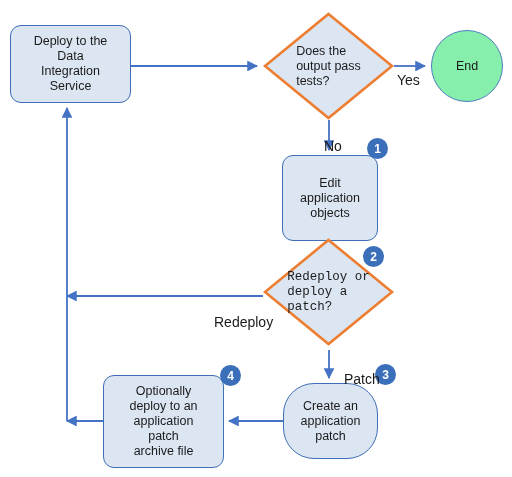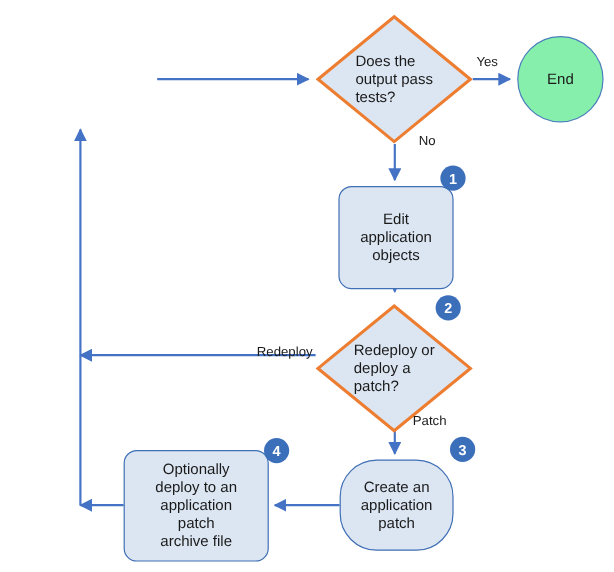--- a/index.html
+++ b/index.html
@@ -83,24 +83,25 @@
     font-size: 12px;
     font-weight: bold;
     display: flex;
     align-items: center;
     justify-content: center;
     line-height: 1;
   }
   .edge-label {
     position: absolute;
     color: #1a1a1a;
-    font-size: 11px;
+    font-size: 14px;
     line-height: 13px;
     white-space: nowrap;
     background: transparent;
+    margin-top: 28px;
   }
 </style>
 </head>
 <body>
 
 <div id="canvas">
 
   <svg id="edges" viewBox="0 0 512 477" width="512" height="477" xmlns="http://www.w3.org/2000/svg">
     <defs>
       <marker id="arrow" viewBox="0 0 10 10" refX="9" refY="5" markerWidth="6" markerHeight="6" orient="auto-start-reverse">
@@ -138,20 +139,26 @@
 
     <g>
       <path d="M 103 421 L 67 421" stroke="#4472C4" stroke-width="1.8" fill="none" marker-end="url(#arrow)"></path>
     </g>
 
     <g>
       <path d="M 67 421 L 67 108" stroke="#4472C4" stroke-width="1.8" fill="none" marker-end="url(#arrow)"></path>
     </g>
   </svg>
 
+  <div class="node process" style="left:10px; top:25px; width:121px; height:78px;">
+    <span class="label">Deploy to the
+Data
+Integration
+Service</span>
+  </div>
 
   <div class="decision-wrap" style="left:263px; top:12px; width:131px; height:108px;">
     <svg width="131" height="108" viewBox="0 0 131 108" xmlns="http://www.w3.org/2000/svg">
       <polygon points="65.5,2 129,54 65.5,106 2,54" fill="#DCE6F2" stroke="#ED7D31" stroke-width="2.6"></polygon>
     </svg>
     <div class="decision-text">Does the
 output pass
 tests?</div>
   </div>
 
@@ -161,21 +168,21 @@
 
   <div class="node process" style="left:282px; top:155px; width:96px; height:86px;">
     <span class="label">Edit
 application
 objects</span>
   </div>
   <div class="badge" style="left:367px; top:138px;">
     <span>1</span>
   </div>
 
-  <div class="decision-wrap" style="left:263px; top:253px; width:131px; height:108px;">
+  <div class="decision-wrap" style="left:263px; top:238px; width:131px; height:108px;font-family:Liberation Mono, monospace;">
     <svg width="131" height="108" viewBox="0 0 131 108" xmlns="http://www.w3.org/2000/svg">
       <polygon points="65.5,2 129,54 65.5,106 2,54" fill="#DCE6F2" stroke="#ED7D31" stroke-width="2.6"></polygon>
     </svg>
     <div class="decision-text">Redeploy or
 deploy a
 patch?</div>
   </div>
   <div class="badge" style="left:363px; top:246px;">
     <span>2</span>
   </div>
@@ -195,19 +202,19 @@
 application
 patch
 archive file</span>
   </div>
   <div class="badge" style="left:220px; top:365px;">
     <span>4</span>
   </div>
 
   <div class="edge-label" style="left:397px; top:46px;">Yes</div>
 
-  <div class="edge-label" style="left:349px; top:112px;">No</div>
+  <div class="edge-label" style="left:324px; top:112px;">No</div>
 
   <div class="edge-label" style="left:214px; top:288px;">Redeploy</div>
 
   <div class="edge-label" style="left:344px; top:345px;">Patch</div>
 
 </div>
 
 </body></html>

